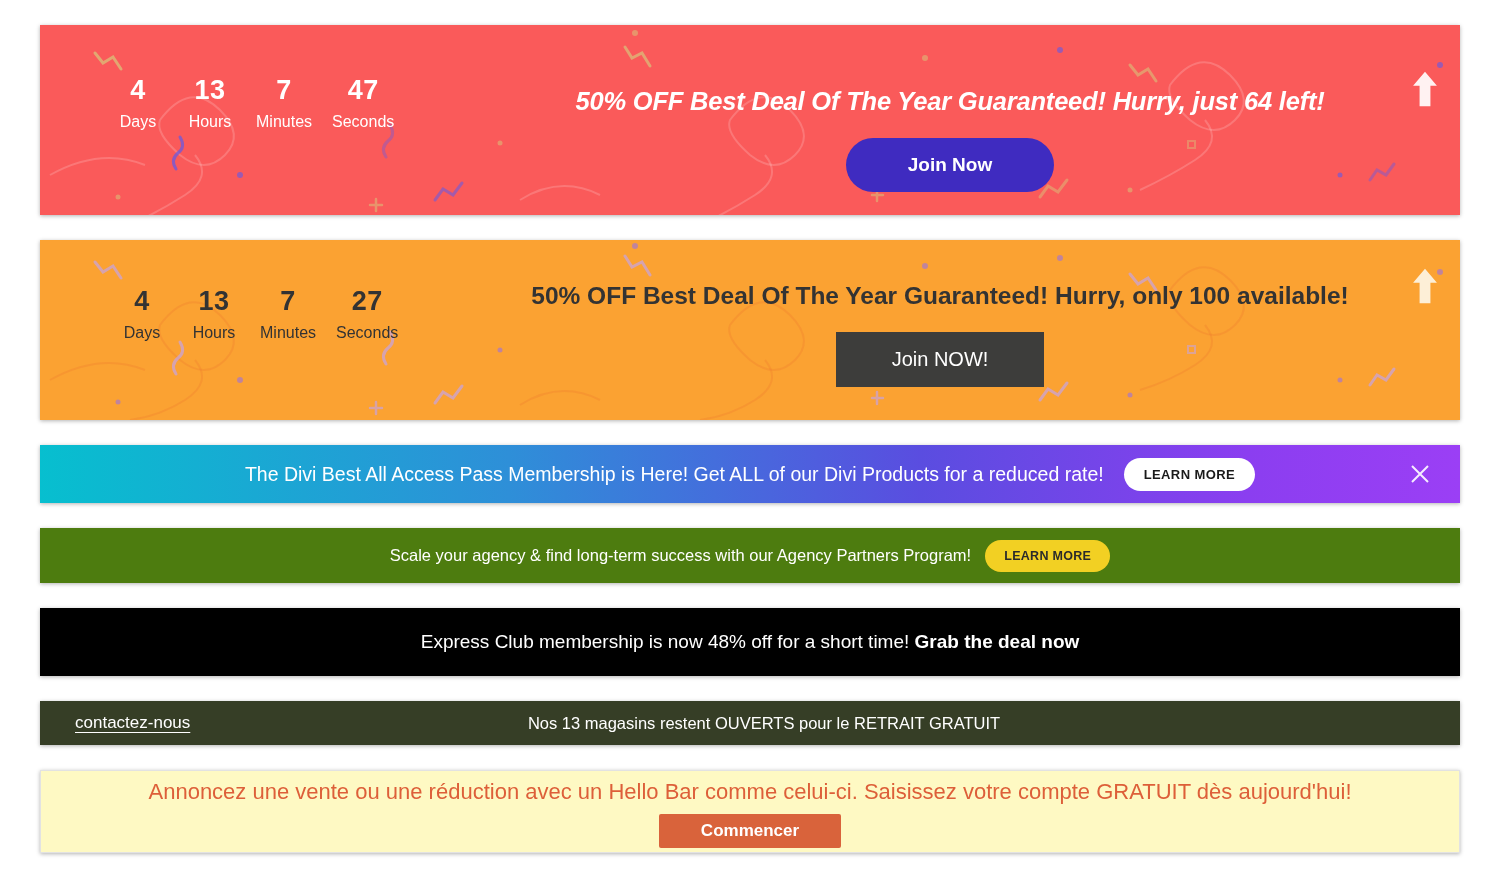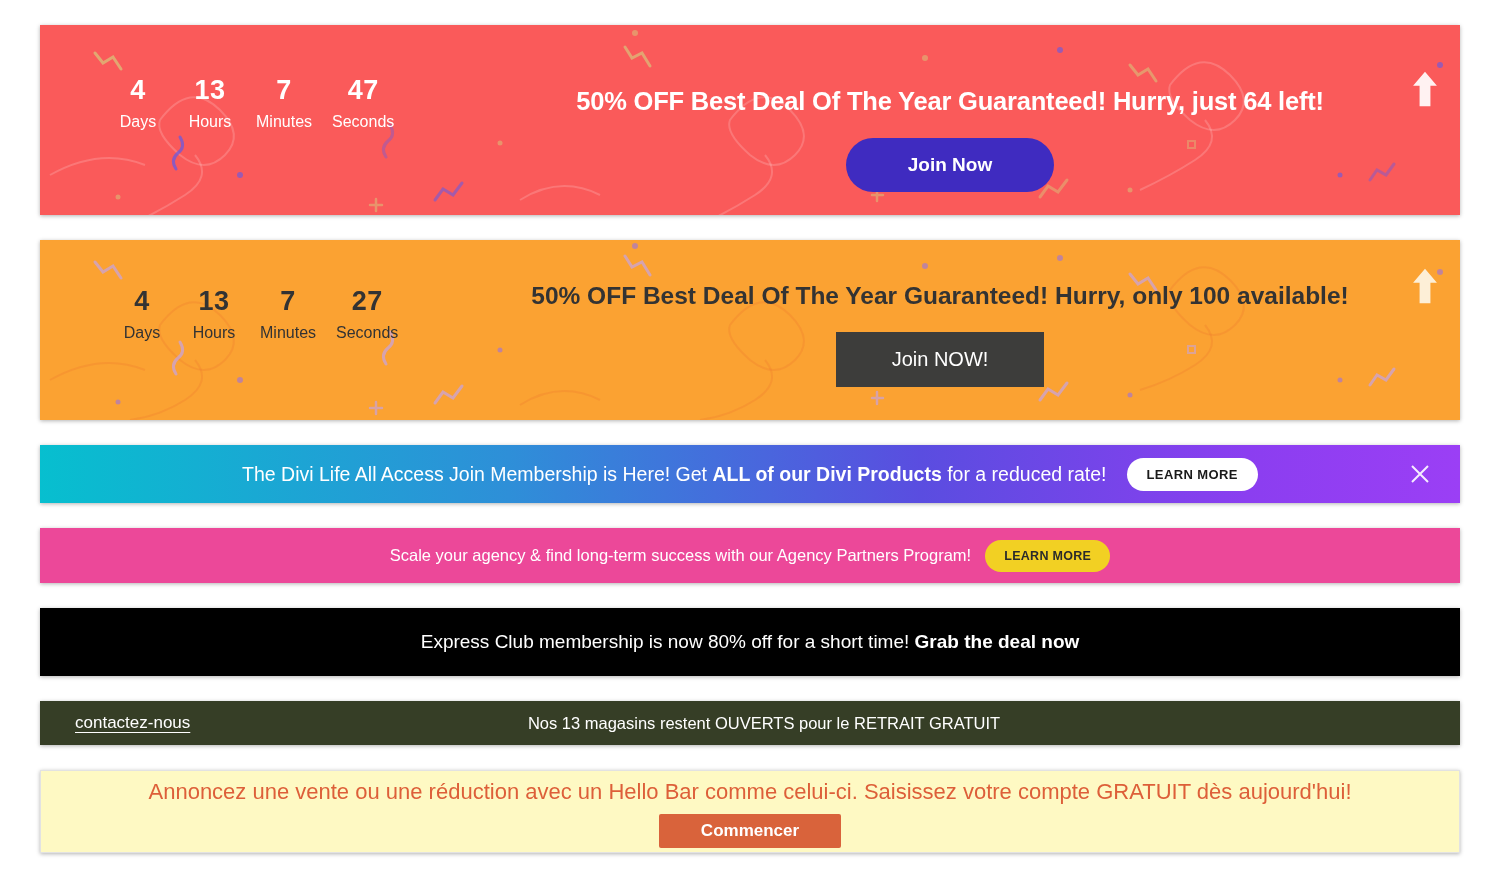--- a/index.html
+++ b/index.html
@@ -72,20 +72,21 @@
     right: 60px;
     top: 62px;
     text-align: center;
   }
   .coral-head {
     color: #ffffff;
     font-size: 25.5px;
     font-weight: bold;
     letter-spacing: -0.2px;
     white-space: nowrap;
+    font-style: italic;
   }
   .btn-join-now {
     display: inline-block;
     margin-top: 22px;
     background: #3f2bc0;
     color: #ffffff;
     font-size: 19px;
     font-weight: bold;
     border: none;
     border-radius: 30px;
@@ -145,21 +146,21 @@
     display: flex;
     align-items: center;
     justify-content: center;
     margin-bottom: 25px;
   }
   .divi-text {
     color: #ffffff;
     font-size: 19.5px;
     font-weight: normal;
   }
-  .divi-text b { font-weight: bold; }
+  .divi-text b { font-weight: normal; }
   .btn-learn-white {
     margin-left: 20px;
     background: #ffffff;
     color: #1a1a1a;
     font-size: 13px;
     font-weight: bold;
     letter-spacing: 0.4px;
     border: none;
     border-radius: 20px;
     padding: 9px 20px;
@@ -172,21 +173,21 @@
     top: 50%;
     transform: translateY(-50%);
     width: 24px;
     height: 24px;
     cursor: pointer;
   }
 
   
   .b-teal {
     height: 55px;
-    background: #ec4899;
+    background: #4d7c0f;
     display: flex;
     align-items: center;
     justify-content: center;
     margin-bottom: 25px;
   }
   .teal-text {
     color: #ffffff;
     font-size: 16.5px;
   }
   .btn-learn-yellow {
@@ -418,34 +419,34 @@
       <div class="orange-head">50% OFF Best Deal Of The Year Guaranteed! Hurry, only 100 available!</div>
       <button class="btn-join-now2">Join NOW!</button>
     </div>
 
     <svg class="arrow-up" style="top:26px;" viewBox="0 0 24 36">
       <path d="M12 2 L23 15 L17 15 L17 34 L7 34 L7 15 L1 15 Z" fill="#fdf3e0" fill-opacity="0.95"></path>
     </svg>
   </div>
 
   <div class="banner b-gradient">
-    <span class="divi-text"><span>The Divi Life All Access Join Membership is Here! Get </span><b>ALL of our Divi Products</b><span> for a reduced rate!</span></span>
+    <span class="divi-text"><span>The Divi Best All Access Pass Membership is Here! Get </span><b>ALL of our Divi Products</b><span> for a reduced rate!</span></span>
     <button class="btn-learn-white">LEARN MORE</button>
     <svg class="close-x" viewBox="0 0 24 24">
       <path d="M4 4 L20 20 M20 4 L4 20" stroke="#ffffff" stroke-width="2" stroke-opacity="0.9" fill="none"></path>
     </svg>
   </div>
 
   <div class="banner b-teal">
     <span class="teal-text">Scale your agency &amp; find long-term success with our Agency Partners Program!</span>
     <button class="btn-learn-yellow">LEARN MORE</button>
   </div>
 
   <div class="banner b-black">
-    <span class="black-text"><span>Express Club membership is now 80% off for a short time! </span><b>Grab the deal now</b></span>
+    <span class="black-text"><span>Express Club membership is now 48% off for a short time! </span><b>Grab the deal now</b></span>
   </div>
 
   <div class="banner b-olive">
     <span class="olive-link">contactez-nous</span>
     <span class="olive-text">Nos 13 magasins restent OUVERTS pour le RETRAIT GRATUIT</span>
   </div>
 
   <div class="banner b-white">
     <div class="hb-text">Annoncez une vente ou une réduction avec un Hello Bar comme celui-ci. Saisissez votre compte GRATUIT dès aujourd'hui!</div>
     <button class="btn-commencer">Commencer</button>

